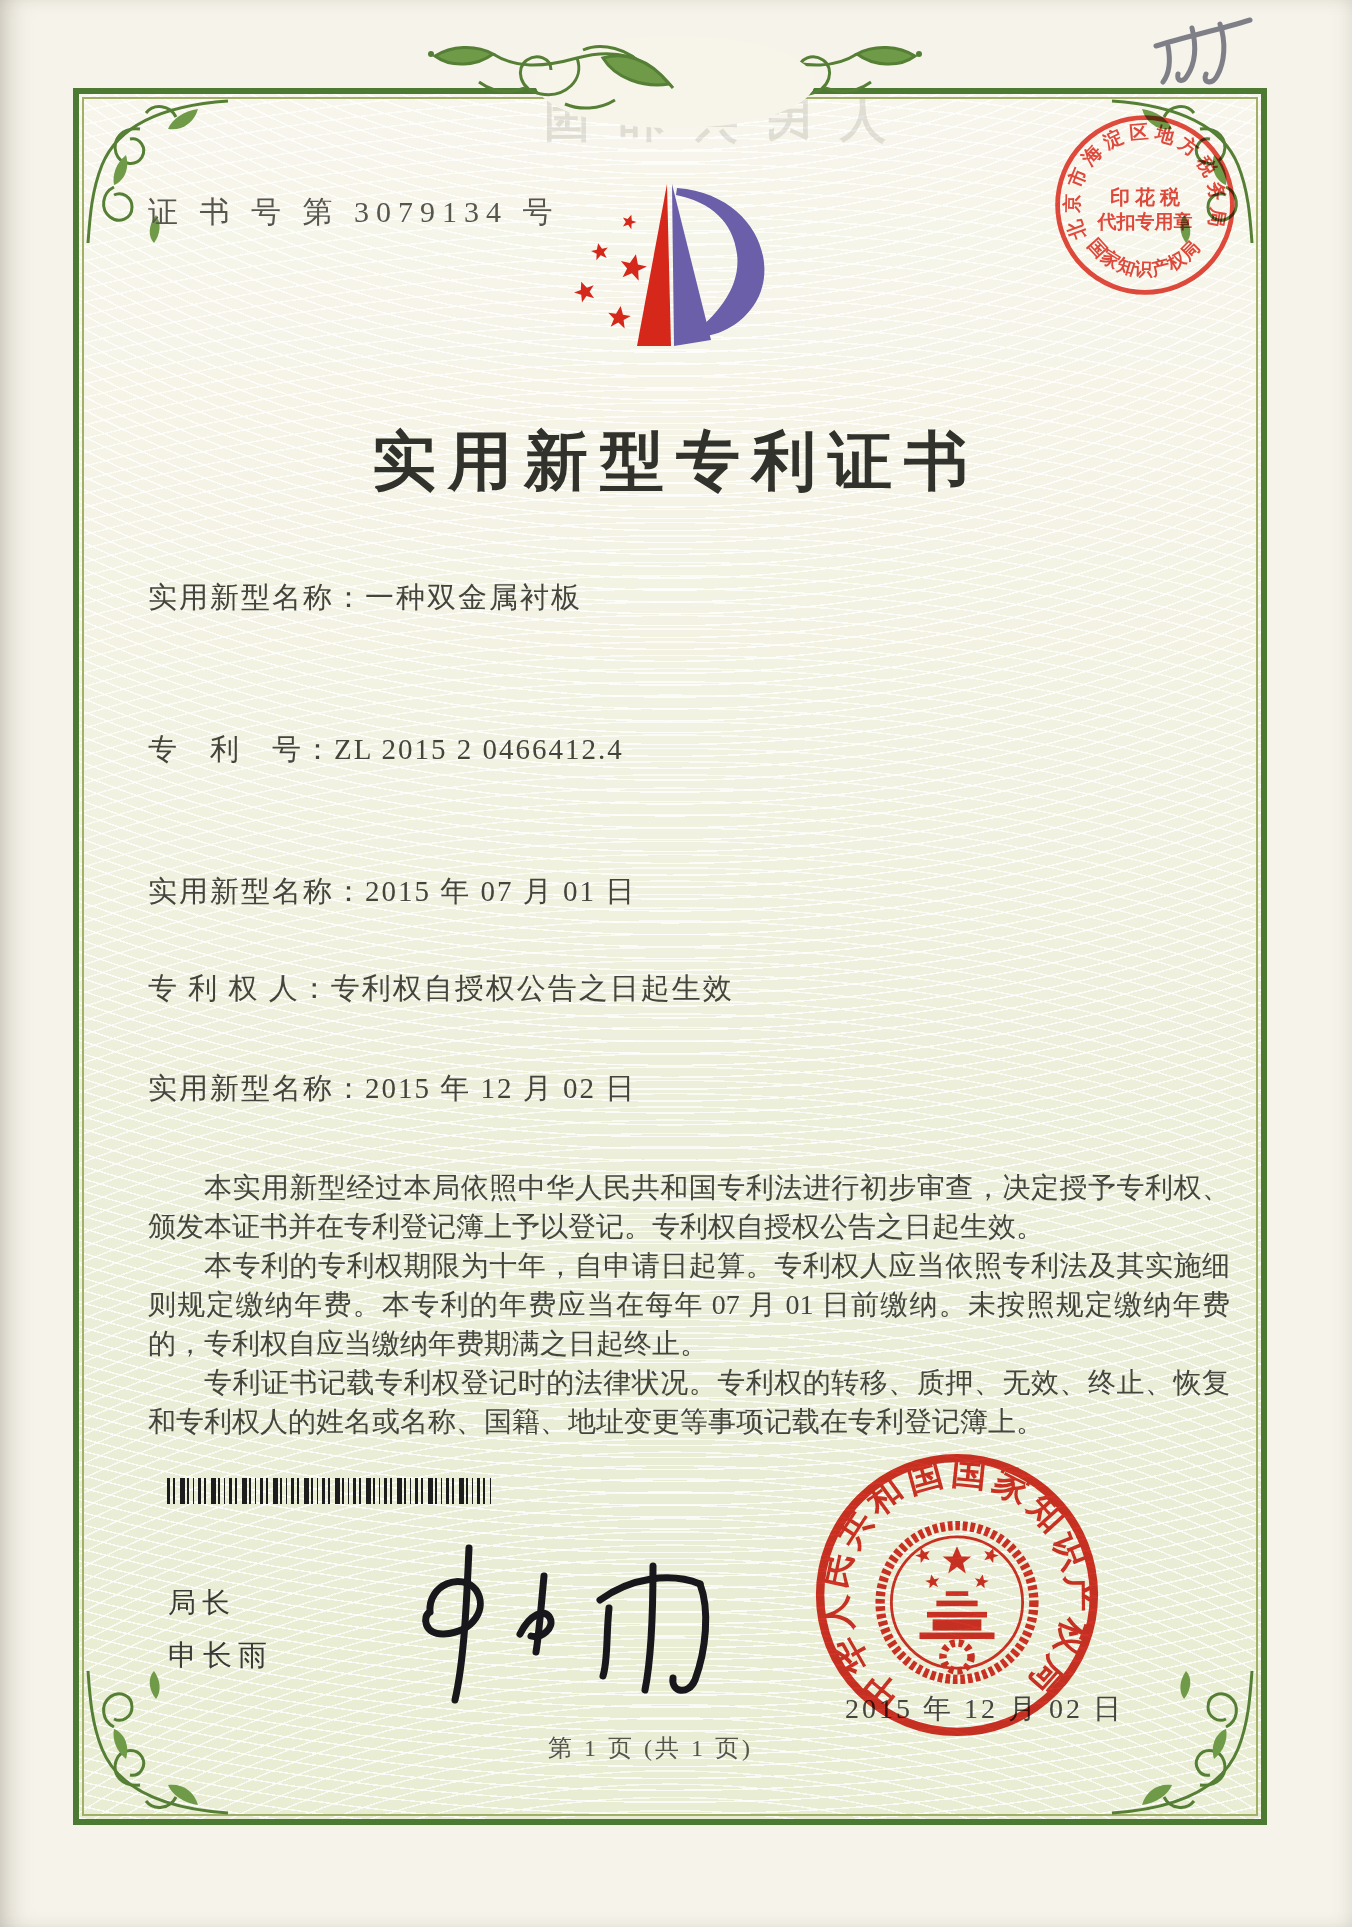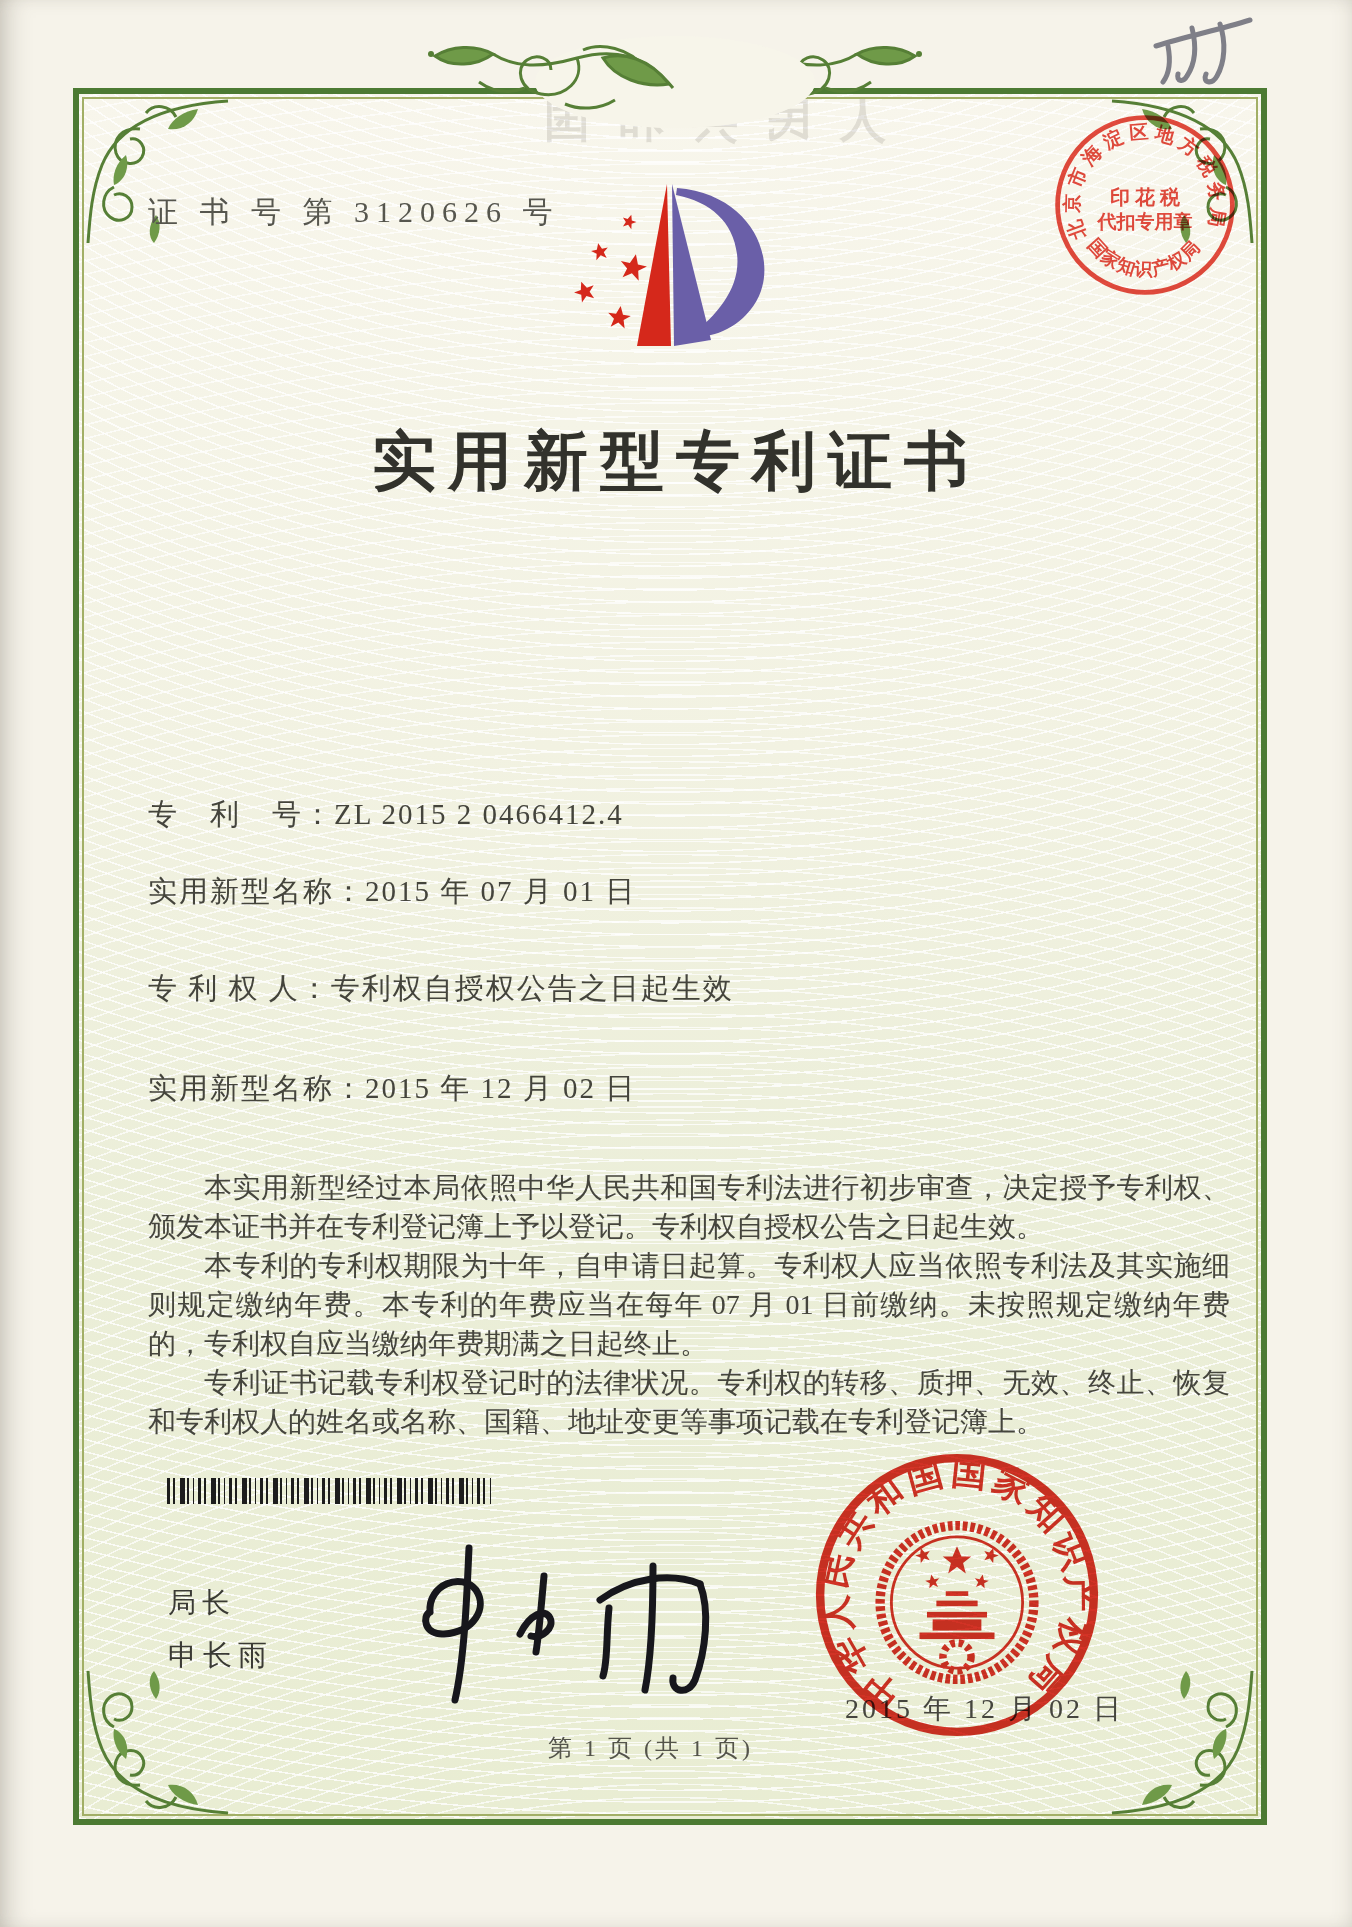--- a/index.html
+++ b/index.html
@@ -26,21 +26,21 @@
     font-size:46px;font-weight:bold;letter-spacing:28px;color:rgba(100,96,82,.16);
     transform:scaleX(-1);white-space:nowrap;
   }
   
   .certno{position:absolute;left:148px;top:192px;font-size:30px;letter-spacing:7px;color:#56564e;white-space:pre;}
   .title{
     position:absolute;left:50%;top:418px;transform:translateX(-50%);
     font-size:64px;font-weight:bold;letter-spacing:12px;color:#32322c;white-space:nowrap;text-align:right;
   }
   .field{position:absolute;left:148px;font-size:29px;letter-spacing:2px;white-space:pre;color:#44443c;}
-  .f1{top:578px}.f2{top:676px}.f3{top:795px}.f4{top:872px}.f5{top:969px}.f6{top:1069px}
+  .f1{top:578px}.f2{top:676px}.f3{top:730px}.f4{top:872px}.f5{top:969px}.f6{top:1069px}
   .paras{position:absolute;left:148px;top:1124px;width:1082px;font-size:28px;line-height:39px;text-align:justify;color:#45453d;margin-top:44px;}
   .paras p{margin:0;text-indent:2em;}
   .barcode{
     position:absolute;left:167px;top:1478px;width:324px;height:26px;
     background:repeating-linear-gradient(90deg,
       #1d1d1d 0 3px,transparent 3px 6px,#1d1d1d 6px 8px,transparent 8px 13px,
       #1d1d1d 13px 18px,transparent 18px 20px,#1d1d1d 20px 22px,transparent 22px 26px,
       #1d1d1d 26px 27px,transparent 27px 31px);
   }
   .officer{position:absolute;left:168px;font-family:"Liberation Sans","DejaVu Sans",sans-serif;color:#3a3a34;letter-spacing:6px;}
@@ -120,21 +120,21 @@
   <svg class="corner c-tr" viewBox="0 0 150 150">
       <use href="#flourish"></use>
     </svg>
   <svg class="corner c-bl" viewBox="0 0 150 150">
       <use href="#flourish"></use>
     </svg>
   <svg class="corner c-br" viewBox="0 0 150 150">
       <use href="#flourish"></use>
     </svg>
 
-  <div class="certno">证 书 号 第 3120626 号</div>
+  <div class="certno">证 书 号 第 3079134 号</div>
 
   <svg class="logo" width="250" height="195" viewBox="0 0 250 195">
     <path d="M132,22 C205,28 232,90 214,130 C198,164 162,174 146,169 C174,148 196,120 192,88 C188,56 166,36 131,29 Z" fill="#6a5fa8"></path>
     <path d="M122,18 L92,180 L126,180 Z" fill="#d5281b"></path>
     <path d="M127,18 L129,180 L166,174 Z" fill="#6a5fa8"></path>
     <g fill="#d5281b">
       <use href="#star" transform="translate(84,56) scale(0.75) rotate(18)"></use>
       <use href="#star" transform="translate(55,86) scale(0.9) rotate(-12)"></use>
       <use href="#star" transform="translate(88,102) scale(1.4) rotate(12)"></use>
       <use href="#star" transform="translate(40,126) scale(1.1) rotate(-20)"></use>
@@ -151,20 +151,21 @@
     <g fill="#e23b2e" font-weight="bold" font-family="'Liberation Serif','DejaVu Serif',serif">
       <text font-size="20"><textPath href="#taxTop" textLength="276" lengthAdjust="spacing">北京市海淀区地方税务局</textPath></text>
       <text x="100" y="99" text-anchor="middle" font-size="21">印 花 税</text>
       <text x="100" y="124" text-anchor="middle" font-size="20">代扣专用章</text>
       <text font-size="19"><textPath href="#taxBottom" textLength="138" lengthAdjust="spacing">国家知识产权局</textPath></text>
     </g>
   </svg>
 
   <div class="title">实用新型专利证书</div>
 
+  <div class="field f1"><span>实用新型名称：</span><span>一种双金属衬板</span></div>
   <div class="field f3"><span>专　利　号：</span><span>ZL 2015 2 0466412.4</span></div>
   <div class="field f4"><span>实用新型名称：</span><span>2015 年 07 月 01 日</span></div>
   <div class="field f5"><span>专 利 权 人：</span><span>专利权自授权公告之日起生效</span></div>
   <div class="field f6"><span>实用新型名称：</span><span>2015 年 12 月 02 日</span></div>
 
   <div class="paras">
     <p>本实用新型经过本局依照中华人民共和国专利法进行初步审查，决定授予专利权、颁发本证书并在专利登记簿上予以登记。专利权自授权公告之日起生效。</p>
     <p>本专利的专利权期限为十年，自申请日起算。专利权人应当依照专利法及其实施细则规定缴纳年费。本专利的年费应当在每年 07 月 01 日前缴纳。未按照规定缴纳年费的，专利权自应当缴纳年费期满之日起终止。</p>
     <p>专利证书记载专利权登记时的法律状况。专利权的转移、质押、无效、终止、恢复和专利权人的姓名或名称、国籍、地址变更等事项记载在专利登记簿上。</p>
   </div>

